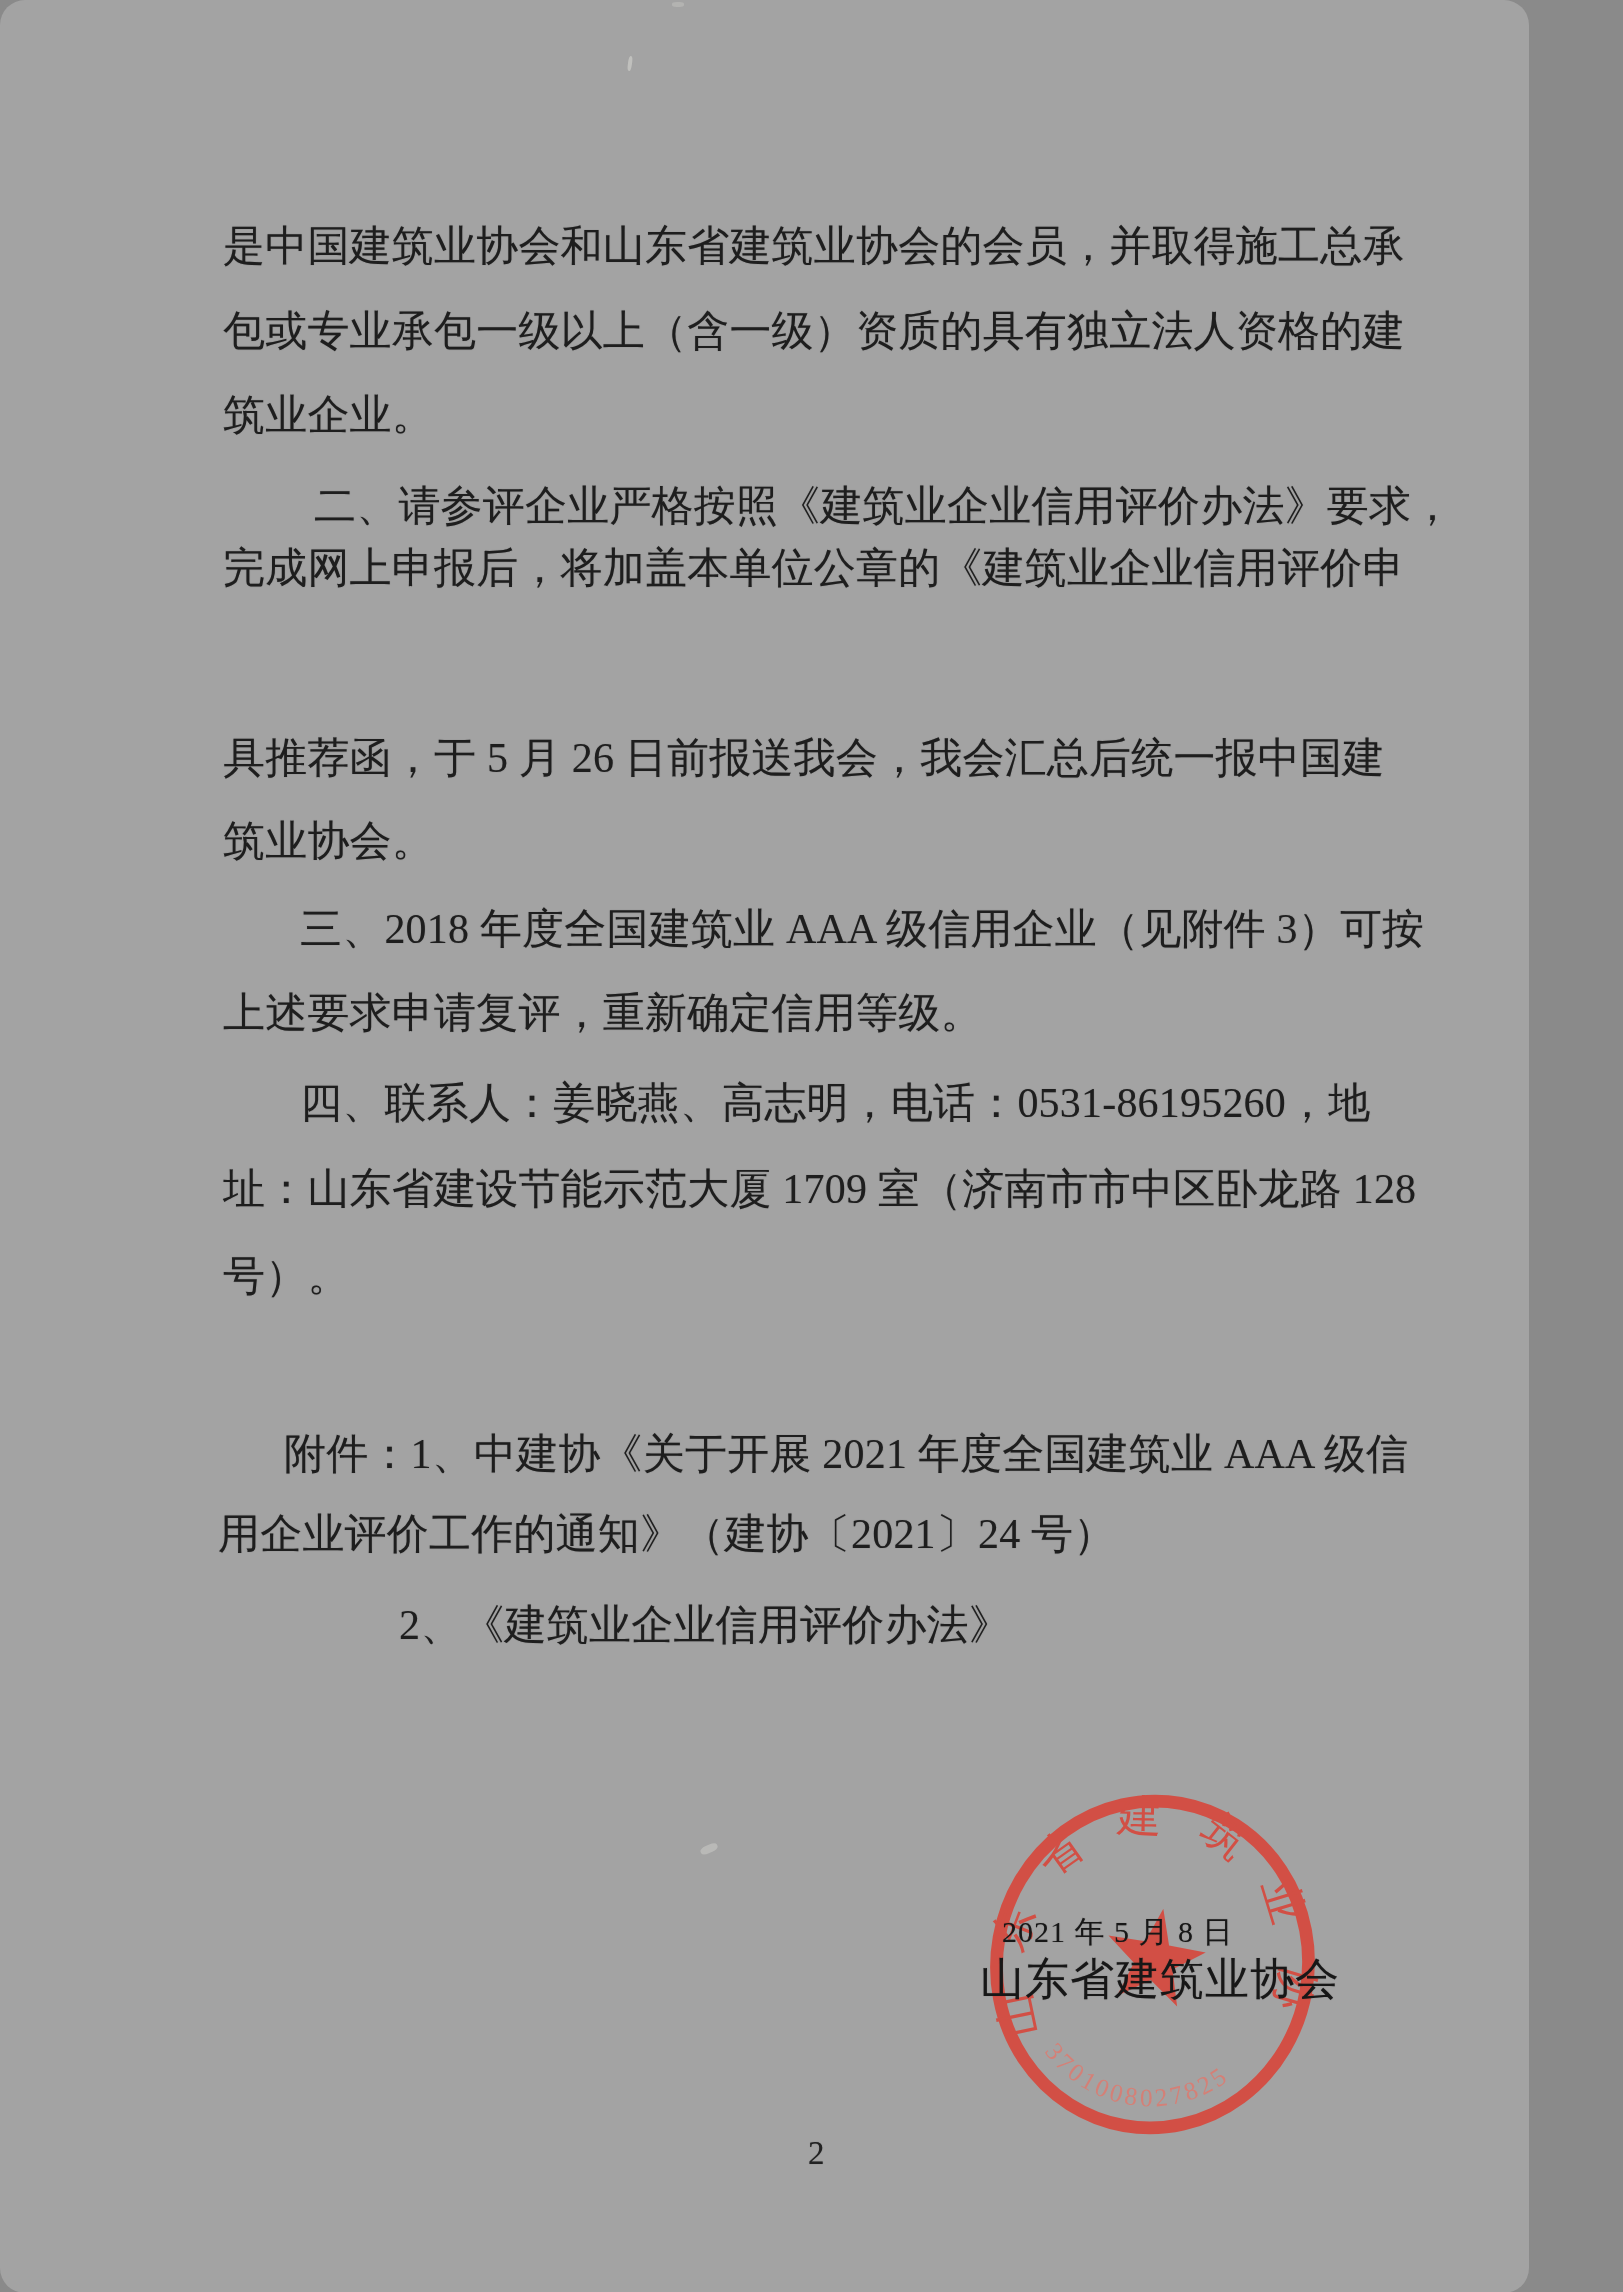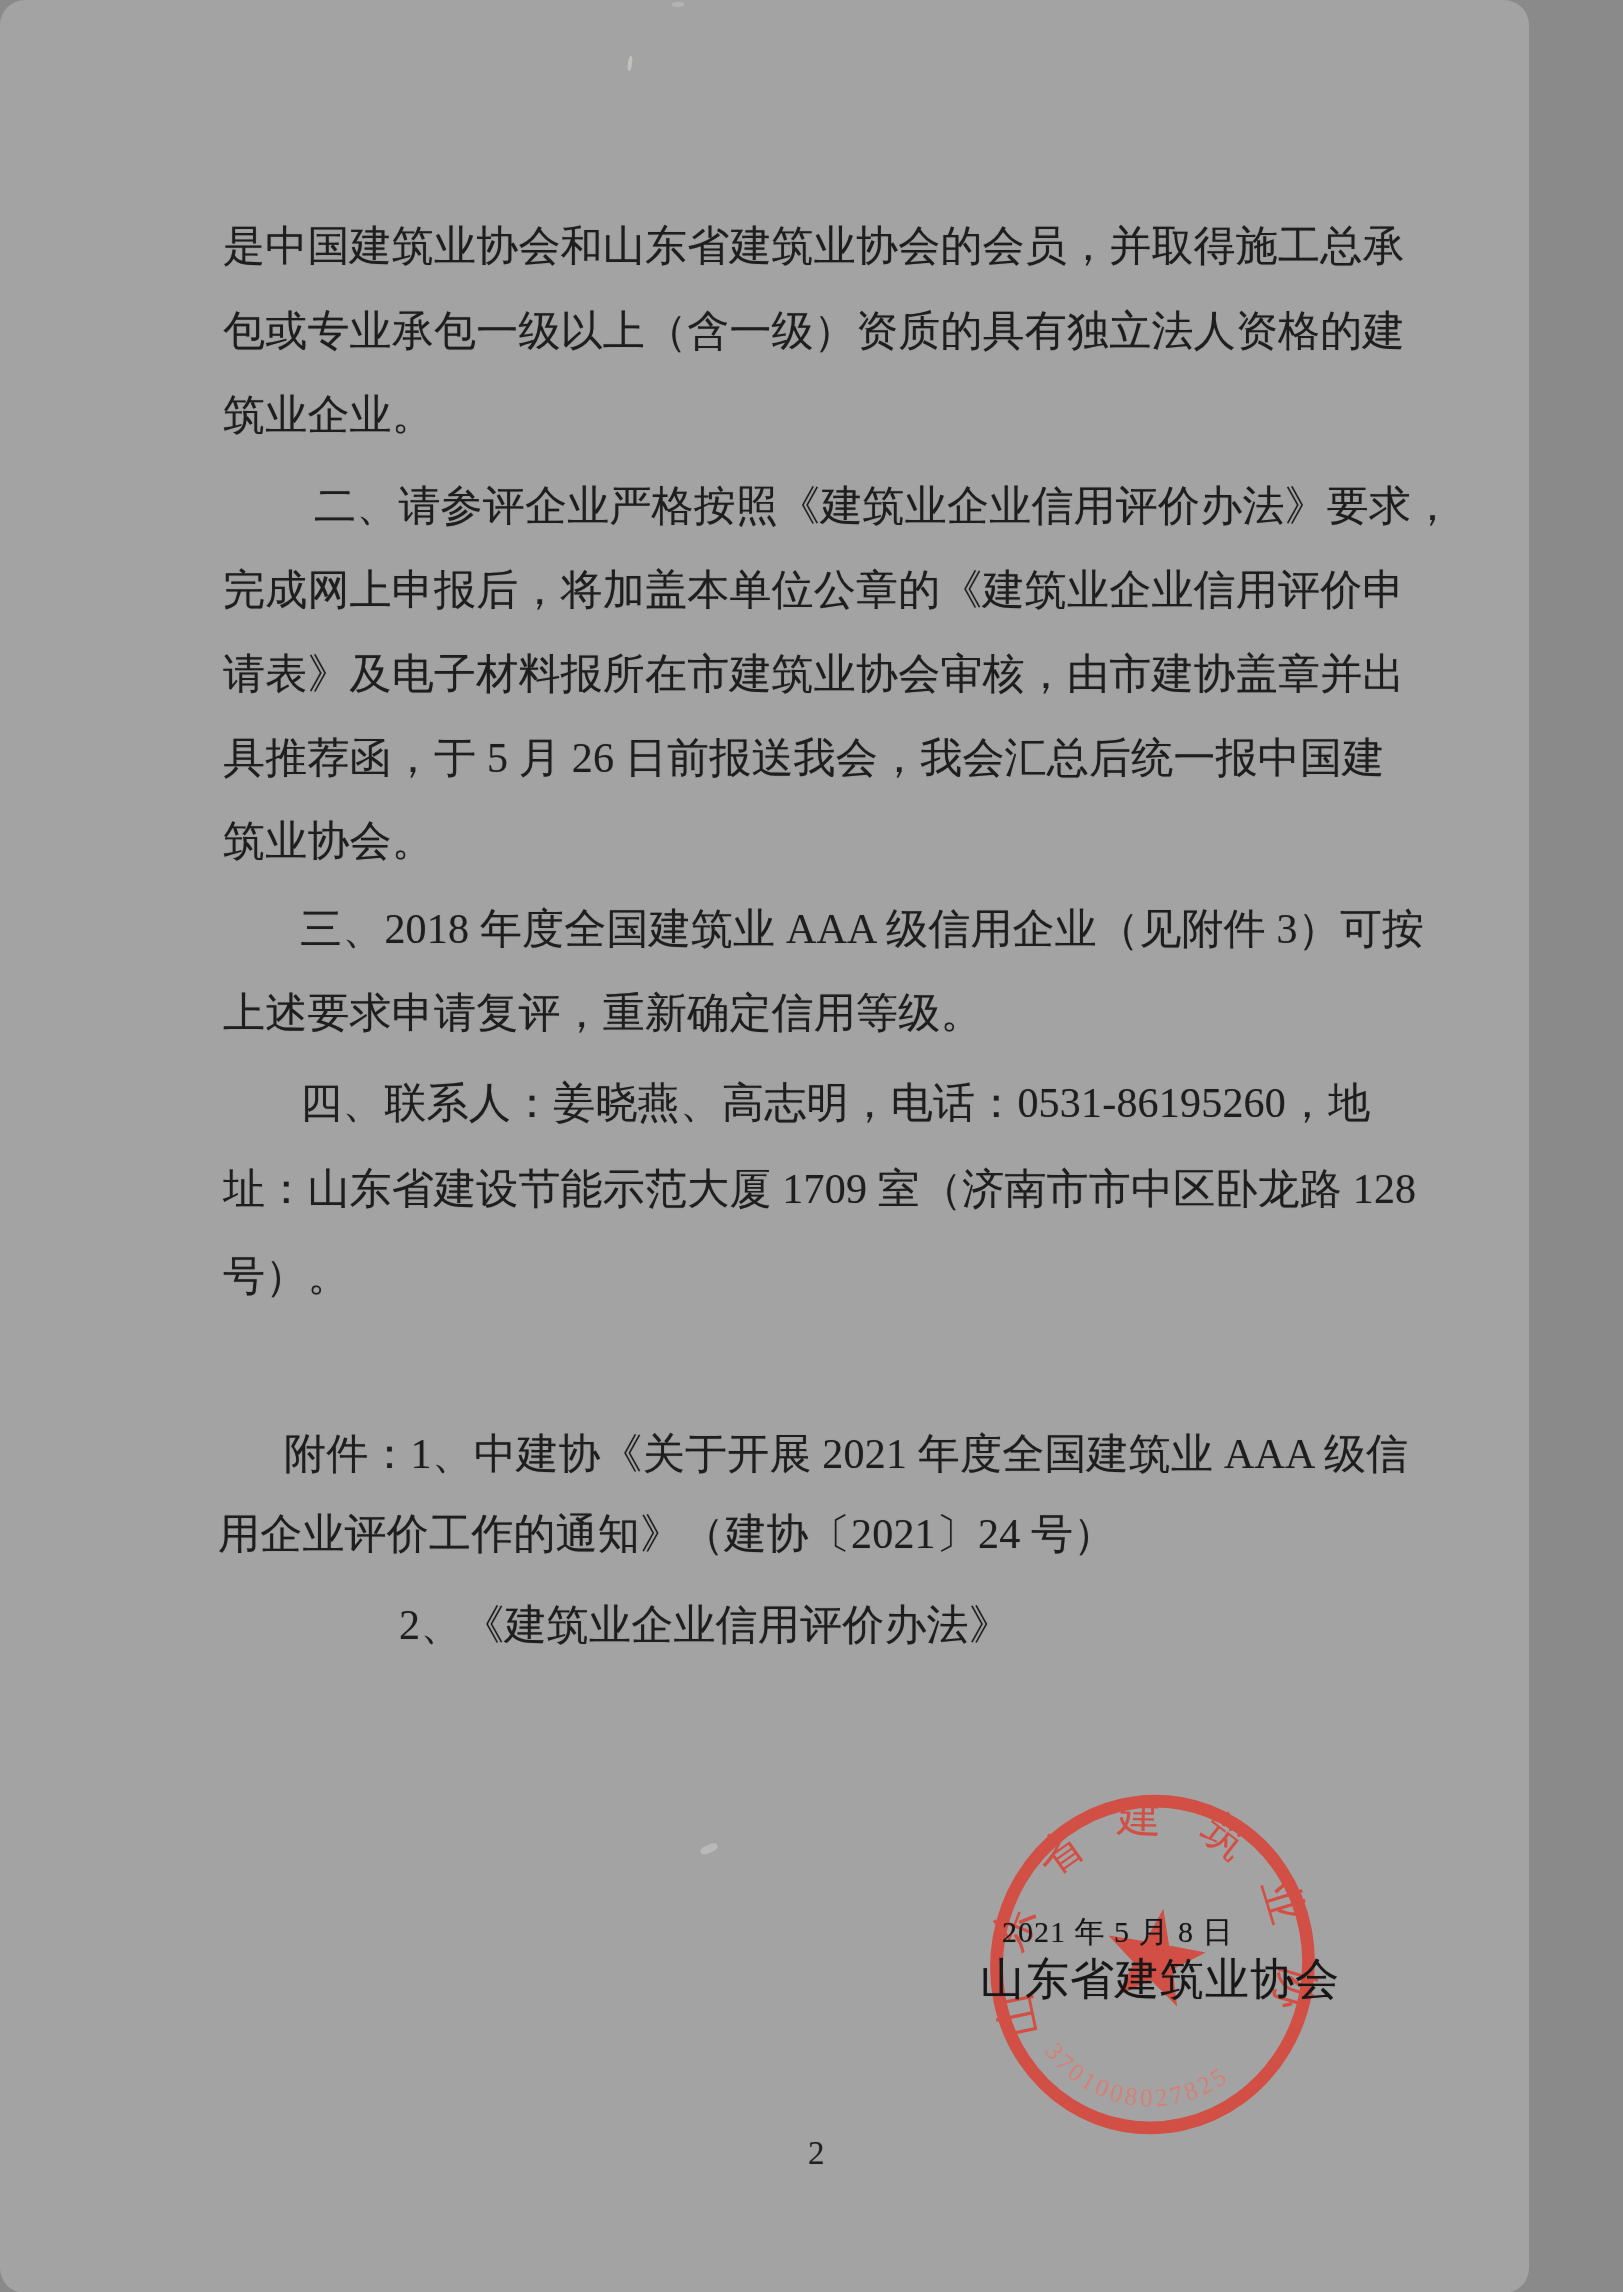--- a/index.html
+++ b/index.html
@@ -44,22 +44,21 @@
 </style>
 </head>
 <body>
 
 <div id="page">
 
   <div class="ln" style="left:223px;top:221px">是中国建筑业协会和山东省建筑业协会的会员，并取得施工总承</div>
   <div class="ln" style="left:223px;top:306px">包或专业承包一级以上（含一级）资质的具有独立法人资格的建</div>
   <div class="ln" style="left:223px;top:390px">筑业企业。</div>
   <div class="ln" style="left:314px;top:481px">二、请参评企业严格按照《建筑业企业信用评价办法》要求，</div>
-  <div class="ln" style="left:223px;top:565px">完成网上申报后，将加盖本单位公章的《建筑业企业信用评价申</div>
-  <div class="ln" style="left:223px;top:649px">请表》及电子材料报所在市建筑业协会审核，由市建协盖章并出</div>
+  <div class="ln" style="left:223px;top:543px">完成网上申报后，将加盖本单位公章的《建筑业企业信用评价申</div>
   <div class="ln" style="left:223px;top:733px">具推荐函，于 5 月 26 日前报送我会，我会汇总后统一报中国建</div>
   <div class="ln" style="left:223px;top:816px">筑业协会。</div>
   <div class="ln" style="left:300px;top:904px">三、2018 年度全国建筑业 AAA 级信用企业（见附件 3）可按</div>
   <div class="ln" style="left:223px;top:988px">上述要求申请复评，重新确定信用等级。</div>
   <div class="ln" style="left:300px;top:1078px">四、联系人：姜晓燕、高志明，电话：0531-86195260，地</div>
   <div class="ln" style="left:223px;top:1164px">址：山东省建设节能示范大厦 1709 室（济南市市中区卧龙路 128</div>
   <div class="ln" style="left:223px;top:1251px">号）。</div>
 
   <div class="ln" style="left:284px;top:1429px">附件：1、中建协《关于开展 2021 年度全国建筑业 AAA 级信</div>
   <div class="ln" style="left:218px;top:1509px">用企业评价工作的通知》（建协〔2021〕24 号）</div>

